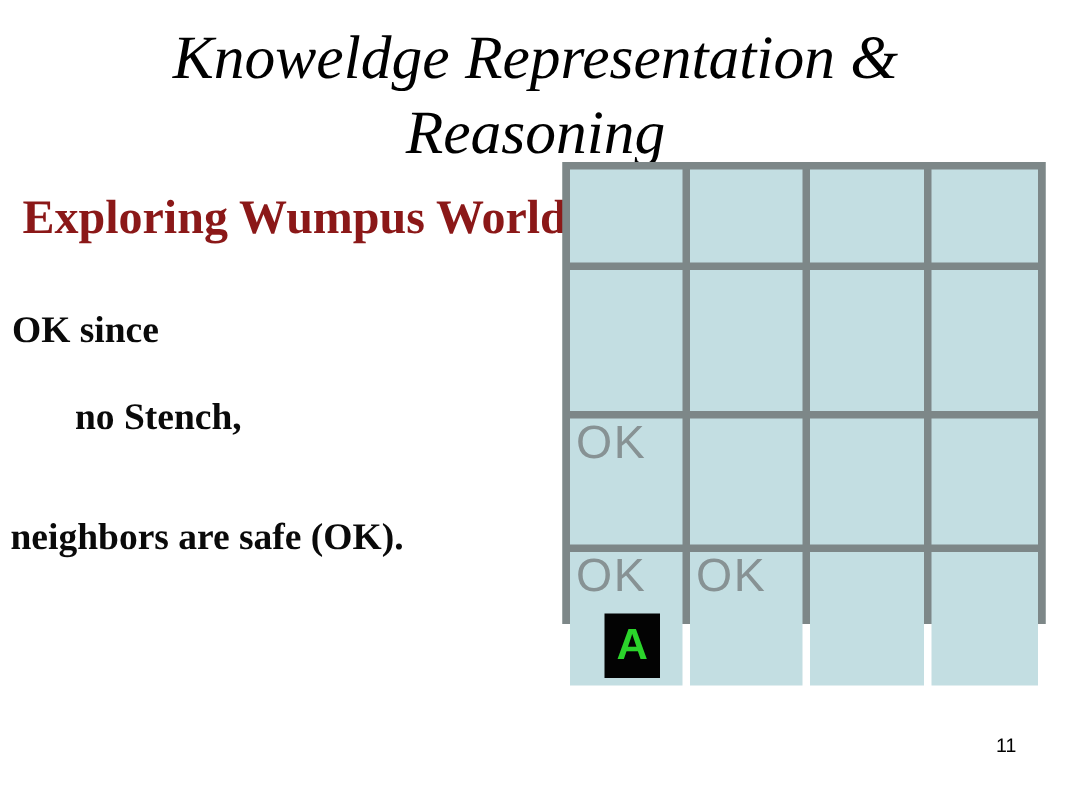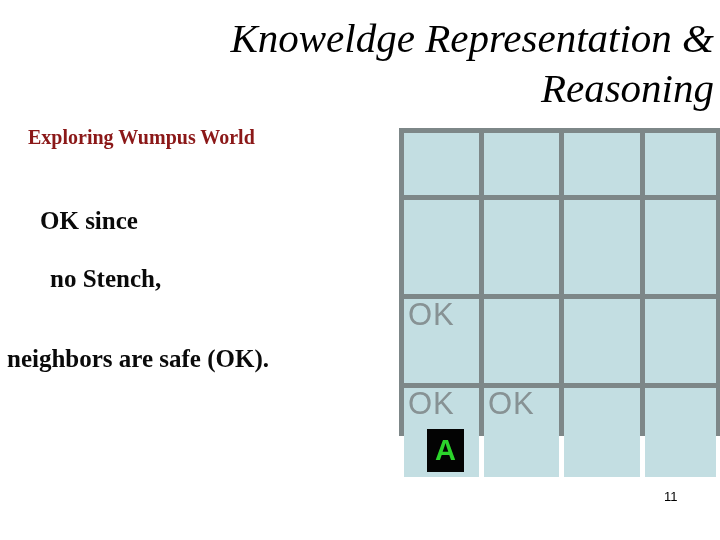--- a/index.html
+++ b/index.html
@@ -15,61 +15,60 @@
     position: relative;
     width: 720px;
     height: 540px;
     background: #ffffff;
   }
   .title {
     position: absolute;
     top: 13px;
     left: 0;
     width: 714px;
-    text-align: right;
+    text-align: center;
     font-style: italic;
     font-size: 41px;
     line-height: 50px;
     color: var(--title-text);
     white-space: nowrap;
   }
   .heading {
     position: absolute;
-    left: 28px;
+    left: 15px;
     top: 126px;
     font-weight: bold;
-    font-size: 20px;
+    font-size: 32px;
     color: var(--heading-red);
     white-space: nowrap;
   }
   .bodyline {
     position: absolute;
     font-weight: bold;
     font-size: 25px;
     color: #0a0a0a;
     white-space: nowrap;
   }
-  .line-ok-since   { left: 8px;  top: 207px; margin-left: 32px; }
+  .line-ok-since   { left: 8px;  top: 207px; }
   .line-no-stench  { left: 50px; top: 265px; font-family: Liberation Serif, serif; }
   .line-no-breeze  { left: 50px; top: 305px; }
   .line-neighbors  { left: 7px;  top: 345px; }
   .wumpus-grid {
     position: absolute;
     left: 375px;
-    top: 128px;
+    top: 108px;
     width: 322px;
     height: 308px;
     box-sizing: border-box;
     border: 5px solid var(--grid-line);
     background: var(--grid-line);
     display: grid;
     grid-template-columns: 75px 75px 76px 71px;
     grid-template-rows: 62px 94px 84px 89px;
     gap: 5px;
-    margin-left: 24px;
   }
   .cell {
     background: var(--cell-fill);
     position: relative;
   }
   .ok-label {
     position: absolute;
     left: 4px;
     top: -2px;
     font-family: "Liberation Sans", sans-serif;

